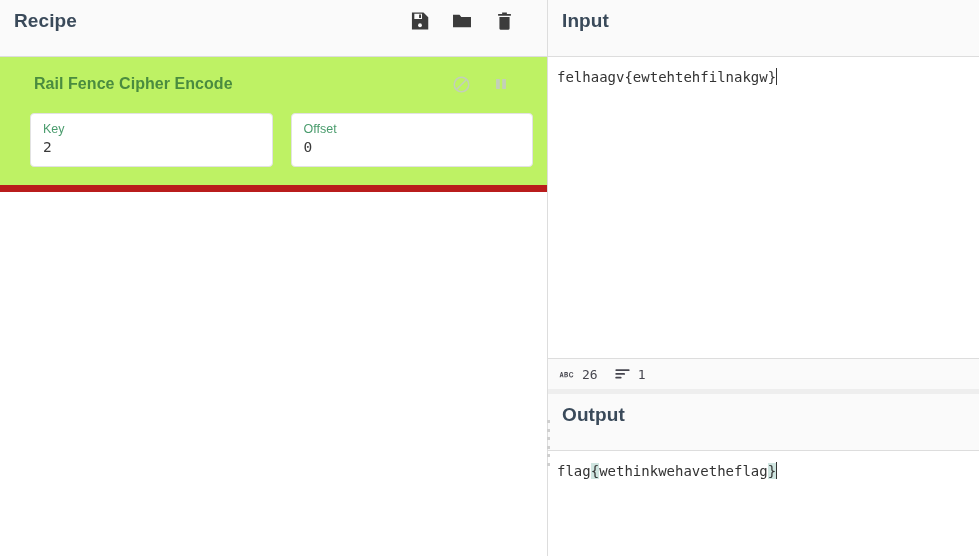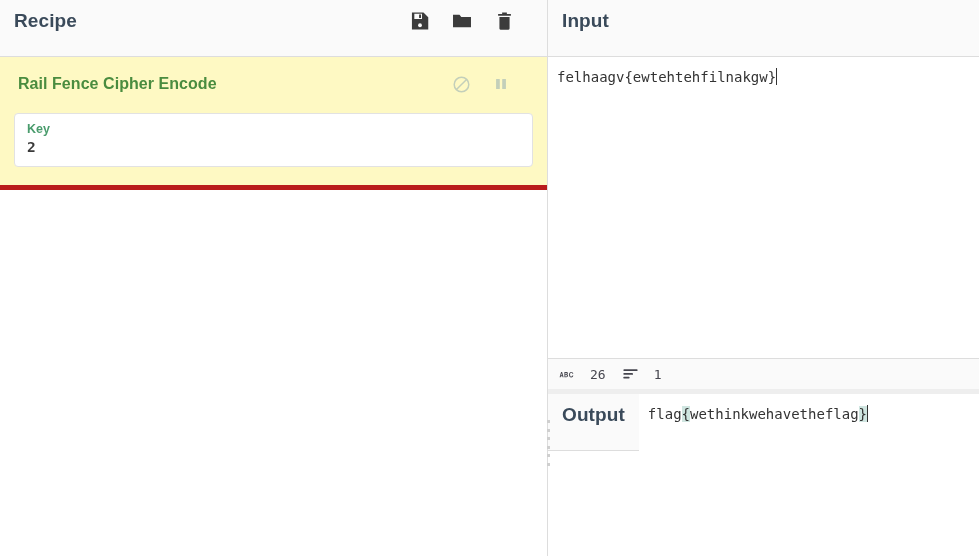--- a/index.html
+++ b/index.html
@@ -68,23 +68,23 @@
   .hdr-icon svg { display: block; }
 
   
   .recipe-list {
     flex: 1 1 auto;
     overflow: hidden;
     background: #ffffff;
   }
 
   .operation {
-    background: #fef9c3;
-    border-bottom: 5px solid #b91c1c;
-    padding: 14px 14px 18px 14px;
+    background: #bef264;
+    border-bottom: 7px solid #b91c1c;
+    padding: 14px 14px 18px 30px;
     position: relative;
   }
 
   .op-title-row {
     display: flex;
     align-items: center;
     padding: 0 2px 0 4px;
     min-height: 26px;
   }
 
@@ -111,21 +111,20 @@
     justify-content: center;
     cursor: pointer;
     color: #c3cfba;
   }
   .op-icon svg { display: block; }
 
   .op-args {
     display: flex;
     gap: 18px;
     margin-top: 16px;
-    font-weight: bold;
   }
 
   .arg-field {
     flex: 1 1 0;
     background: #ffffff;
     border: 1px solid #e2e2e2;
     border-radius: 4px;
     padding: 7px 12px 9px 12px;
     min-height: 50px;
   }
@@ -228,21 +227,21 @@
     background: #fafafa;
     display: flex;
     align-items: center;
     padding-left: 7px;
     gap: 4px;
   }
 
   .status-item {
     display: flex;
     align-items: center;
-    gap: 16px;
+    gap: 8px;
     padding: 0 9px 0 4px;
   }
 
   .status-icon {
     display: flex;
     align-items: center;
     justify-content: center;
     color: #46464f;
   }
   .status-icon svg { display: block; }
@@ -257,21 +256,21 @@
   .h-splitter {
     height: 5px;
     flex: 0 0 5px;
     background: #eeeeee;
     cursor: row-resize;
   }
 
   .output-section {
     flex: 1 1 auto;
     display: flex;
-    flex-direction: row;
+    flex-direction: column;
     background: #ffffff;
   }
 </style>
 </head>
 <body>
 
 <div id="app">
 
   <div class="recipe-pane">
 
@@ -327,20 +326,24 @@
           </div>
         </div>
 
         <div class="op-args">
 
           <div class="arg-field">
             <div class="arg-label">Key</div>
             <div class="arg-value">2</div>
           </div>
 
+          <div class="arg-field">
+            <div class="arg-label">Offset</div>
+            <div class="arg-value">0</div>
+          </div>
 
         </div>
       </div>
 
     </div>
   </div>
 
   <div class="v-splitter">
     <div class="v-grip">
       <i></i>

